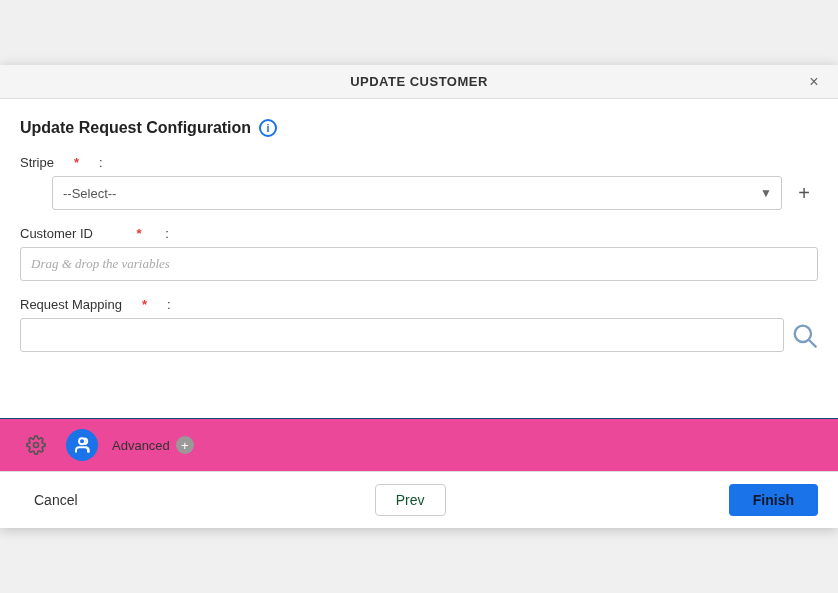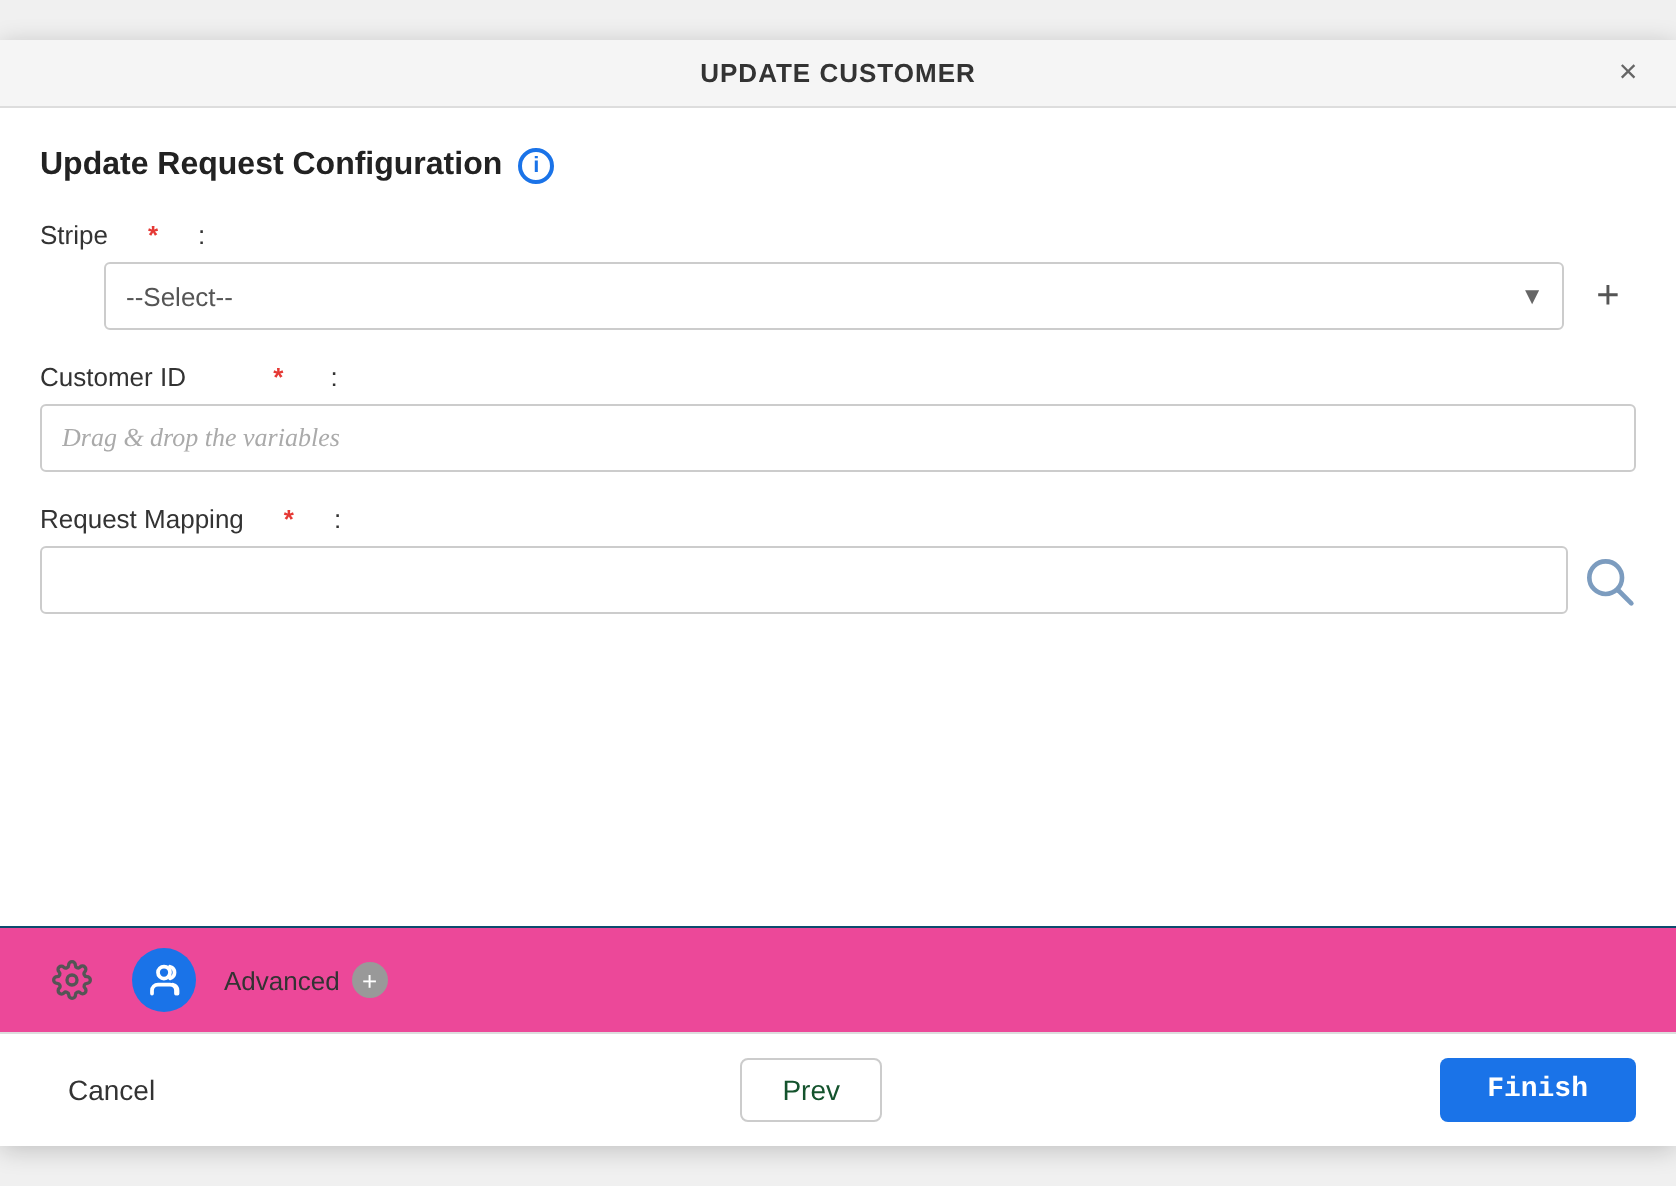--- a/index.html
+++ b/index.html
@@ -8,21 +8,21 @@
       background: #f0f0f0;
       display: flex;
       justify-content: center;
       align-items: center;
       width: 838px;
       height: 593px;
       overflow: hidden;
     }
     .modal {
       width: 838px;
-      height: 553px;
+      height: 463px;
       background: #fff;
       display: flex;
       flex-direction: column;
       position: relative;
       box-shadow: 0 2px 12px rgba(0,0,0,0.2);
     }
     .modal-header {
       background: #f5f5f5;
       border-bottom: 1px solid #ddd;
       padding: 8px 16px;
@@ -260,27 +260,26 @@
       border: 1px solid #ccc;
       color: #14532d;
       font-size: 14px;
       cursor: pointer;
       padding: 7px 20px;
       border-radius: 4px;
     }
     .btn-finish {
       background: #1a73e8;
       border: none;
-      color: #ffffff;
+      color: #0f172a;
       font-size: 14px;
       font-weight: 600;
       cursor: pointer;
       padding: 8px 24px;
       border-radius: 4px;
-      font-family: Liberation Mono, monospace;
     }
     .modal-content-wrapper {
       flex: 1;
       display: flex;
       flex-direction: column;
       overflow: hidden;
       position: relative;
     }
   </style>
 </head>

